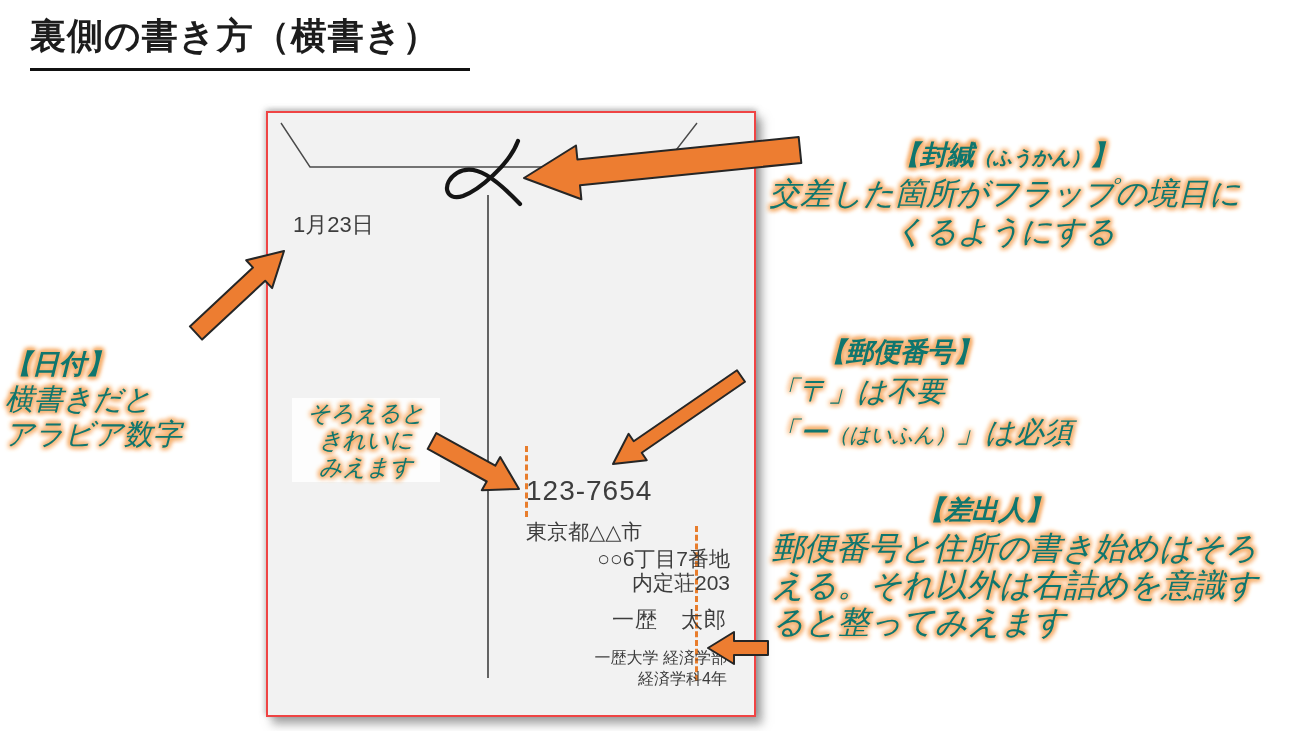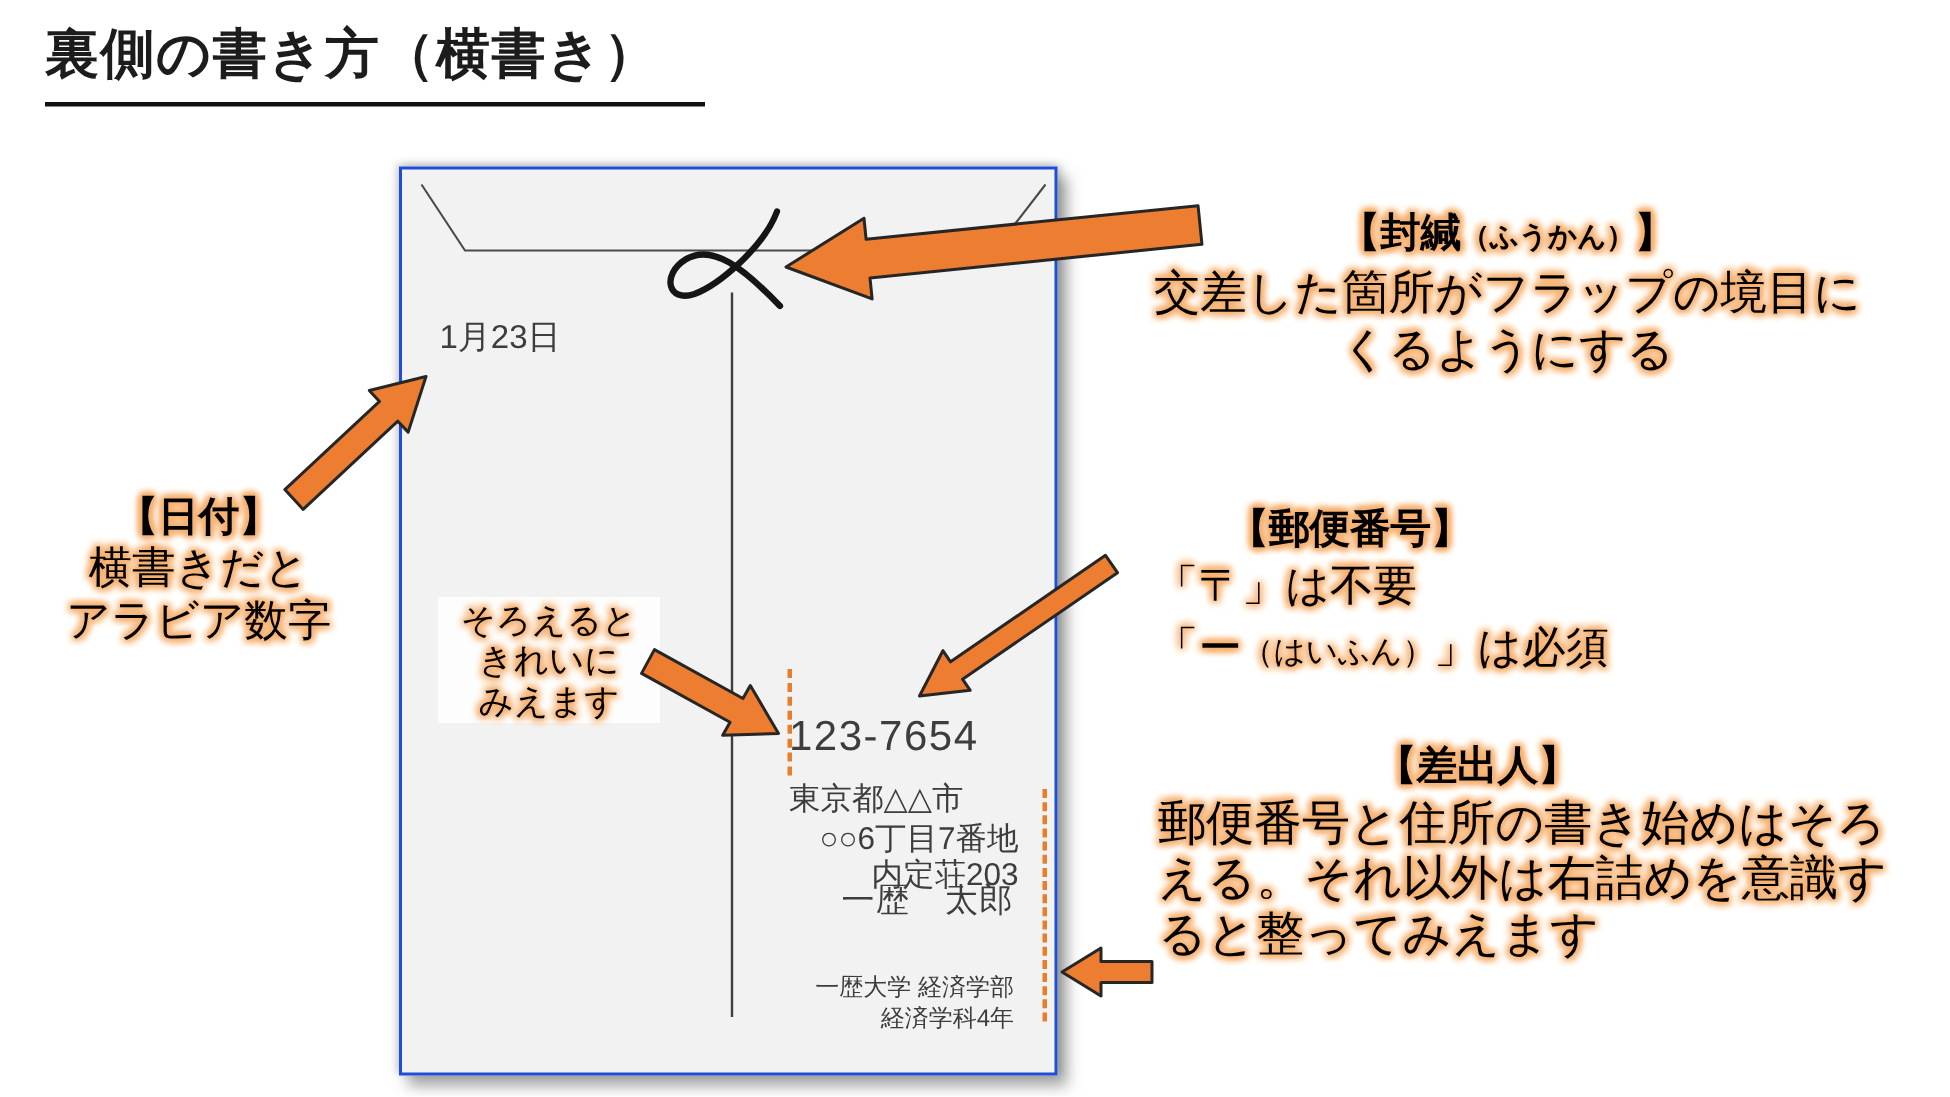--- a/index.html
+++ b/index.html
@@ -8,57 +8,58 @@
     font-family:"Liberation Sans","DejaVu Sans",sans-serif;
   }
   
   .title{
     position:absolute;left:30px;top:12px;margin:0;
     font-size:36px;font-weight:700;color:#1c1c1c;letter-spacing:1px;
     padding:0 30px 7px 0;border-bottom:3px solid #111;display:inline-block;
   }
   
   .envelope{
-    position:absolute;left:266px;top:111px;width:439px;height:606px;box-sizing:border-box;
-    background:#F2F2F2;border:2px solid #1d4ed8;
+    position:absolute;left:266px;top:111px;width:490px;height:606px;box-sizing:border-box;
+    background:#F2F2F2;border:2px solid #ef4444;
     box-shadow:6px 7px 9px rgba(90,90,90,.55), -2px -2px 5px rgba(140,140,140,.35), 2px -2px 5px rgba(140,140,140,.35);
   }
   .envelope svg.env-art{position:absolute;left:0;top:0;width:442px;height:602px;}
   .env-text{position:absolute;color:#3d3d3d;white-space:nowrap;}
   .env-date{left:25px;top:97px;font-size:22px;}
   .env-postal{left:258px;top:362px;font-size:28px;letter-spacing:1px;}
   .env-addr1{left:258px;top:405px;font-size:21px;}
   .env-addr2{right:24px;top:432px;font-size:21px;}
   .env-addr3{right:24px;top:456px;font-size:21px;margin-left:24px;}
-  .env-name{right:27px;top:472px;font-size:22px;letter-spacing:1px;margin-left:25px;}
+  .env-name{right:27px;top:492px;font-size:22px;letter-spacing:1px;margin-left:25px;}
   .env-univ1{right:27px;top:535px;font-size:16px;}
   .env-univ2{right:27px;top:556px;font-size:16px;}
   .dash{position:absolute;width:0;border-left:3px dashed #E87D2C;}
   .dash1{left:257px;top:333px;height:71px;}
   .dash2{left:427px;top:413px;height:155px;}
   .align-note{
     position:absolute;left:24px;top:285px;width:148px;height:82px;
     background:#fdfdfd;text-align:center;font-size:23px;line-height:27px;color:#111;
     padding-top:2px;
   }
   
   .glow{
-    color:#000000;
+    color:#0f766e;
     text-shadow:
       0 0 3px #F6AE6B, 0 0 5px #F6AE6B, 0 0 7px #F8BE8A,
       2px 2px 4px #F6AE6B, -2px -2px 4px #F6AE6B,
       2px -2px 4px #F6AE6B, -2px 2px 4px #F6AE6B;
+    font-style: italic;
   }
   .ann{position:absolute;white-space:nowrap;}
   .ann .hd{font-weight:bold;}
   .fuukan{left:740px;top:138px;width:530px;text-align:center;}
   .fuukan .hd{font-size:27px;line-height:34px;}
   .fuukan .hd .small{font-size:19px;}
   .fuukan .bd{font-size:31px;line-height:38px;}
-  .hiduke{left:5px;top:326px;width:255px;text-align:center;}
+  .hiduke{left:5px;top:346px;width:255px;text-align:left;}
   .hiduke .hd{font-size:27px;line-height:36px;}
   .hiduke .bd{font-size:29px;line-height:35px;}
   .yubin-hd{left:768px;top:334px;width:264px;text-align:center;font-size:27px;font-weight:bold;}
   .yubin-bd{left:770px;top:371px;font-size:29px;line-height:41px;}
   .yubin-bd .small{font-size:21px;}
   .sashi-hd{left:770px;top:492px;width:430px;text-align:center;font-size:27px;font-weight:bold;}
   .sashi-bd{left:772px;top:530px;font-size:32px;line-height:37px;}
   
   .arrows{position:absolute;left:0;top:0;width:1300px;height:731px;pointer-events:none;}
   .arrows polygon{fill:#ED7D31;stroke:#262626;stroke-width:2;stroke-linejoin:round;}

